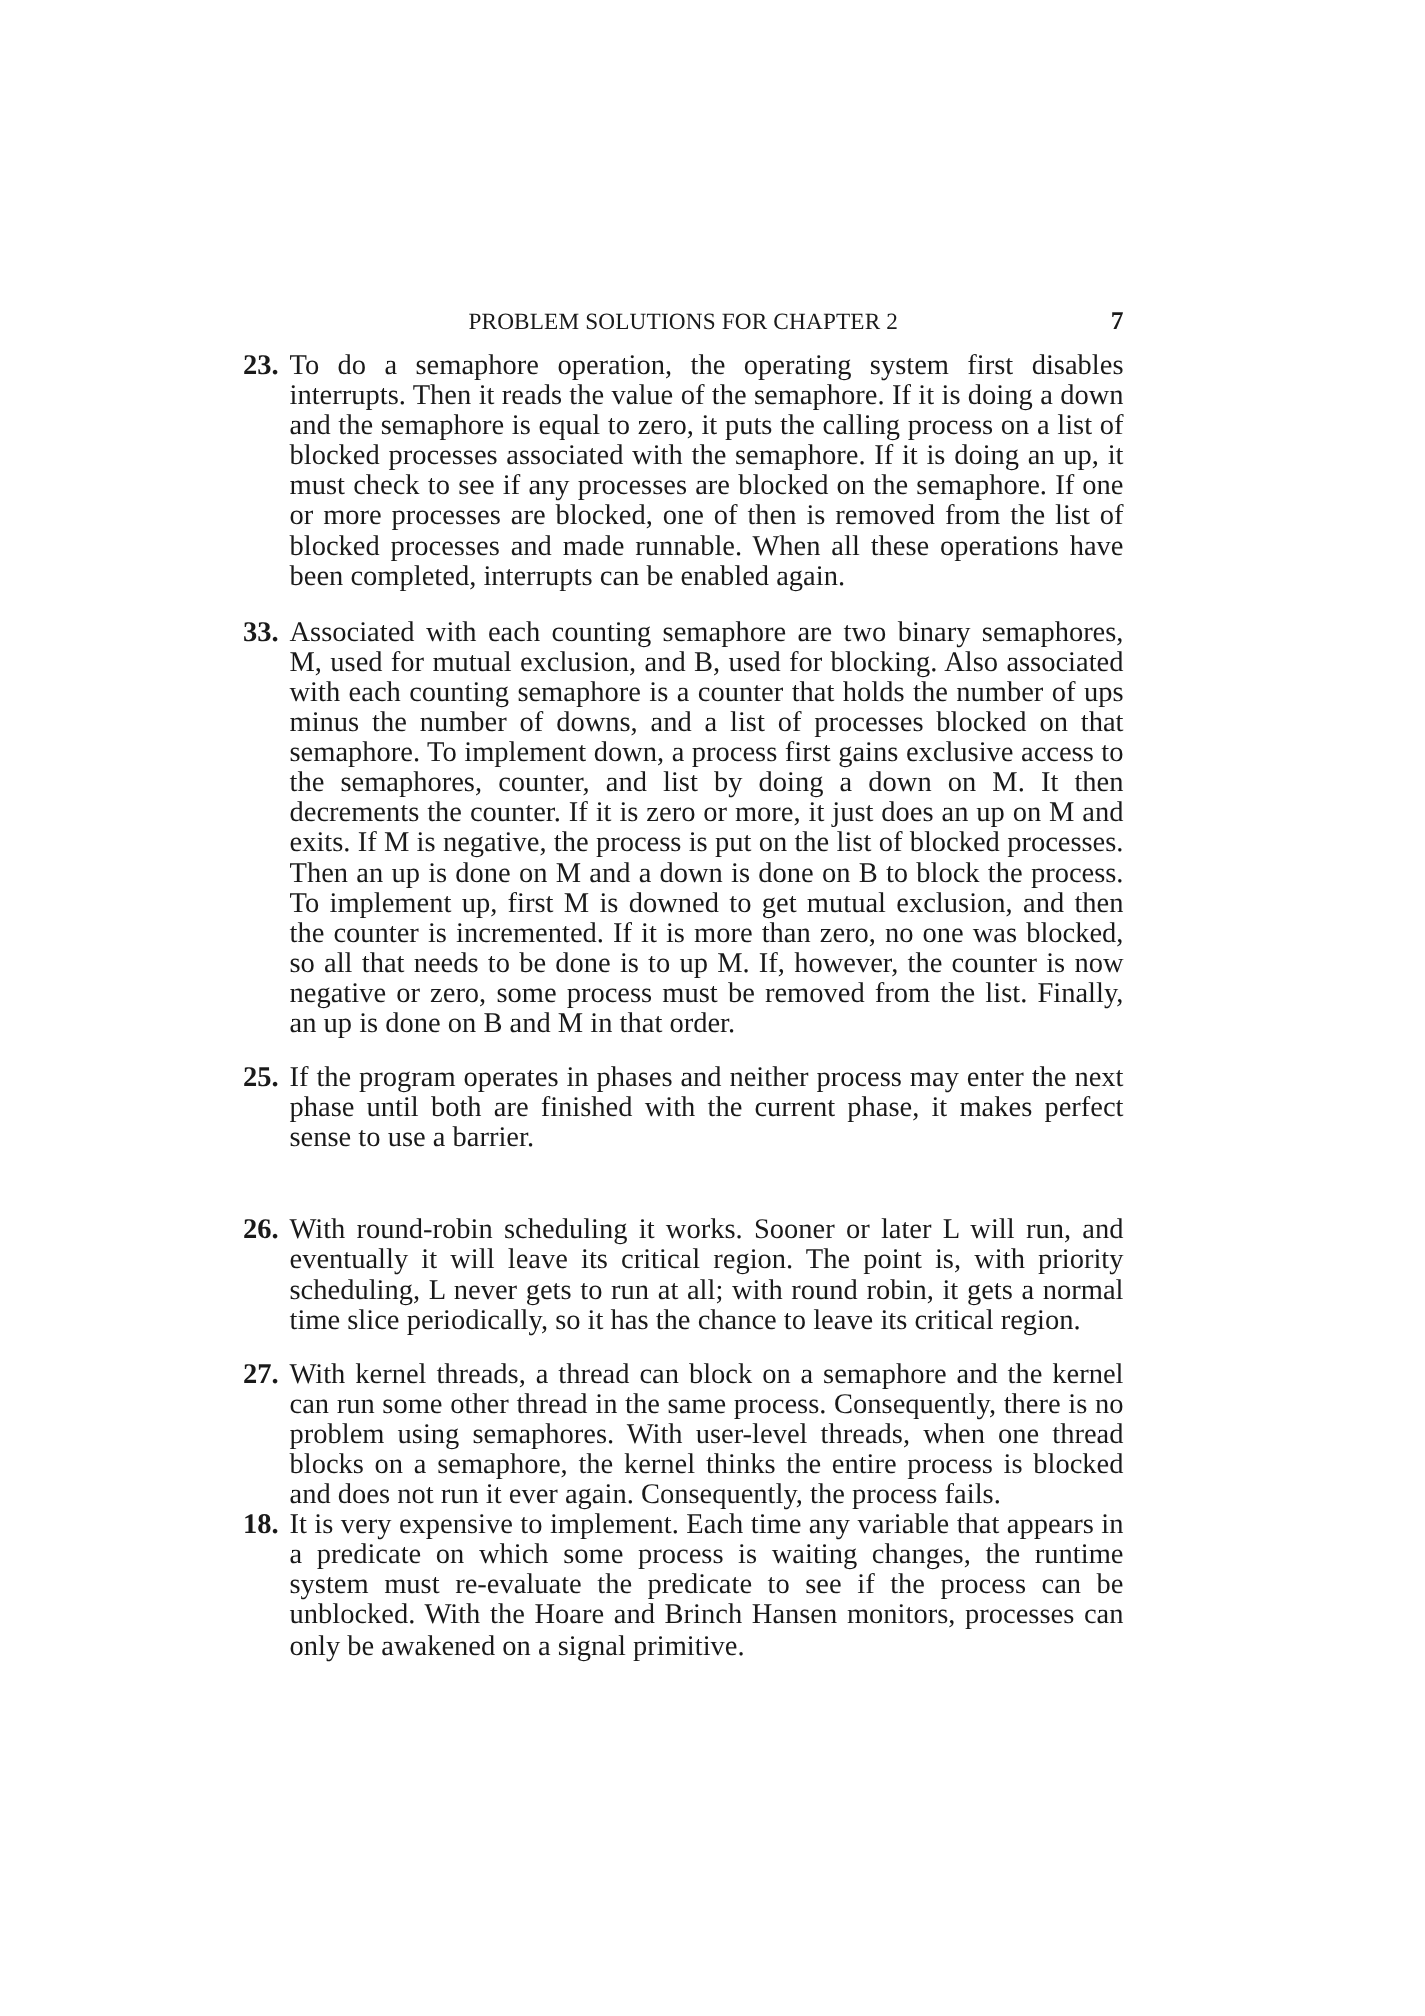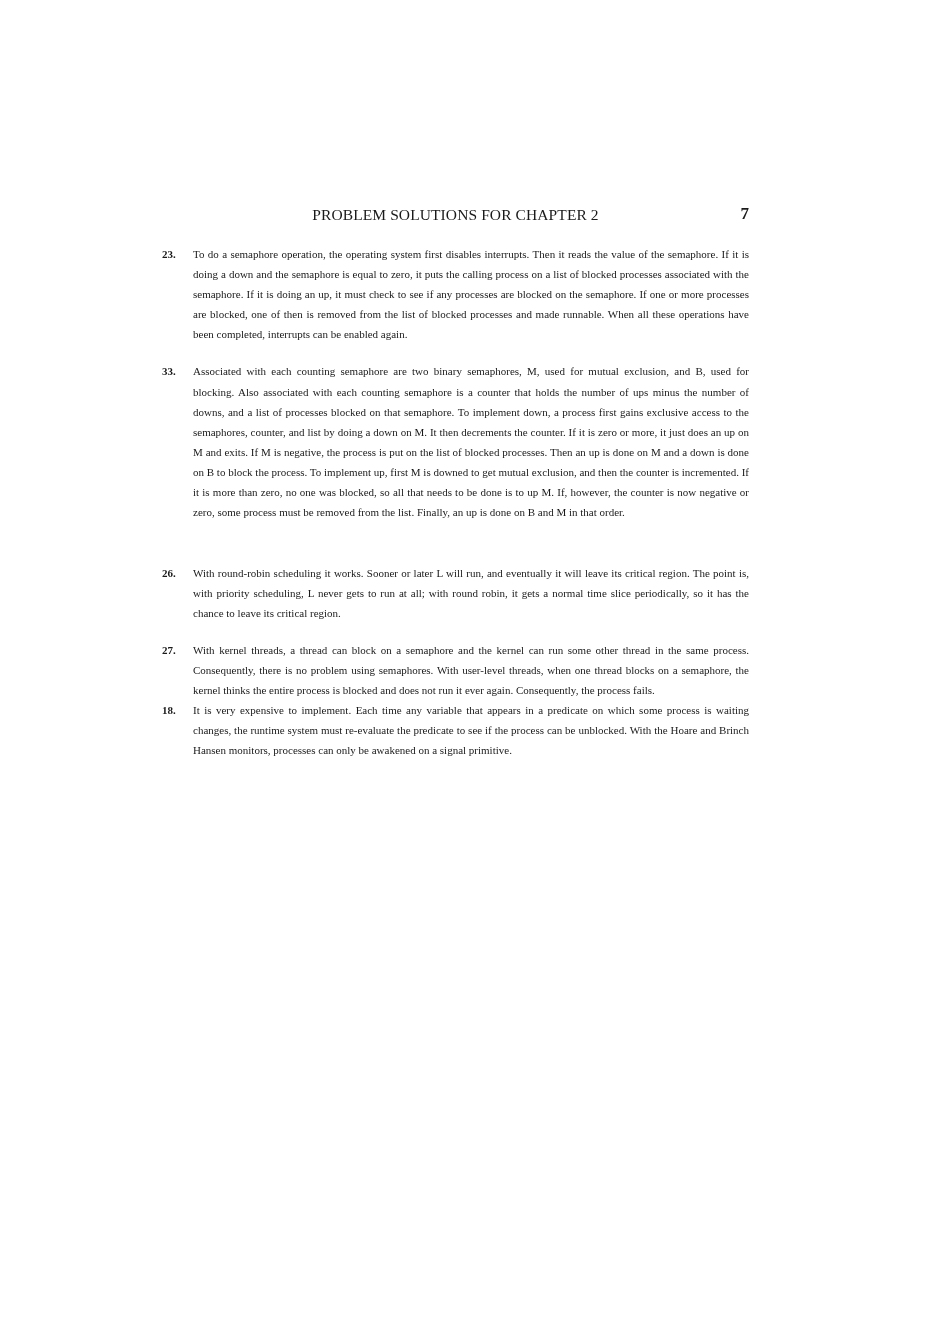--- a/index.html
+++ b/index.html
@@ -18,41 +18,41 @@
   .page {
     position: absolute;
     left: 162px;
     top: 204px;
     width: 587px;
   }
   .running-head {
     position: relative;
     height: 22px;
     font-size: 15.5px;
-    margin-bottom: 18px;
+    margin-bottom: 8px;
   }
   .running-head .title {
     position: absolute;
     left: 0;
     right: 0;
     text-align: center;
     top: 2px;
     letter-spacing: 0.1px;
   }
   .running-head .pagenum {
     position: absolute;
     right: 0;
     top: 0;
     font-weight: bold;
     font-size: 17px;
   }
   .item {
     position: relative;
     padding-left: 31px;
-    font-size: 11px;
+    font-size: 19px;
     line-height: 20.1px;
     text-align: justify;
     hyphens: manual;
   }
   .item .num {
     position: absolute;
     left: 0;
     top: 0;
     font-weight: bold;
   }
@@ -73,20 +73,24 @@
   <div class="item" style="margin-bottom:17px;">
     <span class="num">23.</span>
     <span class="body">To do a semaphore operation, the operating system first disables interrupts. Then it reads the value of the semaphore. If it is doing a down and the semaphore is equal to zero, it puts the calling process on a list of blocked processes associated with the semaphore. If it is doing an up, it must check to see if any processes are blocked on the semaphore. If one or more processes are blocked, one of then is removed from the list of blocked processes and made runnable. When all these operations have been completed, interrupts can be enabled again.</span>
   </div>
 
   <div class="item" style="margin-bottom:16px;">
     <span class="num">33.</span>
     <span class="body">Associated with each counting semaphore are two binary semaphores, M, used for mutual exclusion, and B, used for blocking. Also associated with each counting semaphore is a counter that holds the number of ups minus the number of downs, and a list of processes blocked on that semaphore. To implement down, a process first gains exclusive access to the semaphores, counter, and list by doing a down on M. It then decrements the counter. If it is zero or more, it just does an up on M and exits. If M is negative, the process is put on the list of blocked processes. Then an up is done on M and a down is done on B to block the process. To implement up, first M is downed to get mutual exclusion, and then the counter is incremented. If it is more than zero, no one was blocked, so all that needs to be done is to up M. If, however, the counter is now negative or zero, some process must be removed from the list. Finally, an up is done on B and M in that order.</span>
   </div>
 
+  <div class="item" style="margin-bottom:16px;">
+    <span class="num">25.</span>
+    <span class="body">If the program operates in phases and neither process may enter the next phase until both are finished with the current phase, it makes perfect sense to use a barrier.</span>
+  </div>
 
   <div class="item" style="margin-bottom:16px;margin-top:41px;">
     <span class="num">26.</span>
     <span class="body">With round-robin scheduling it works. Sooner or later L will run, and eventually it will leave its critical region. The point is, with priority scheduling, L never gets to run at all; with round robin, it gets a normal time slice periodically, so it has the chance to leave its critical region.</span>
   </div>
 
   <div class="item" style="">
     <span class="num">27.</span>
     <span class="body">With kernel threads, a thread can block on a semaphore and the kernel can run some other thread in the same process. Consequently, there is no problem using semaphores. With user-level threads, when one thread blocks on a semaphore, the kernel thinks the entire process is blocked and does not run it ever again. Consequently, the process fails.</span>
   </div>

